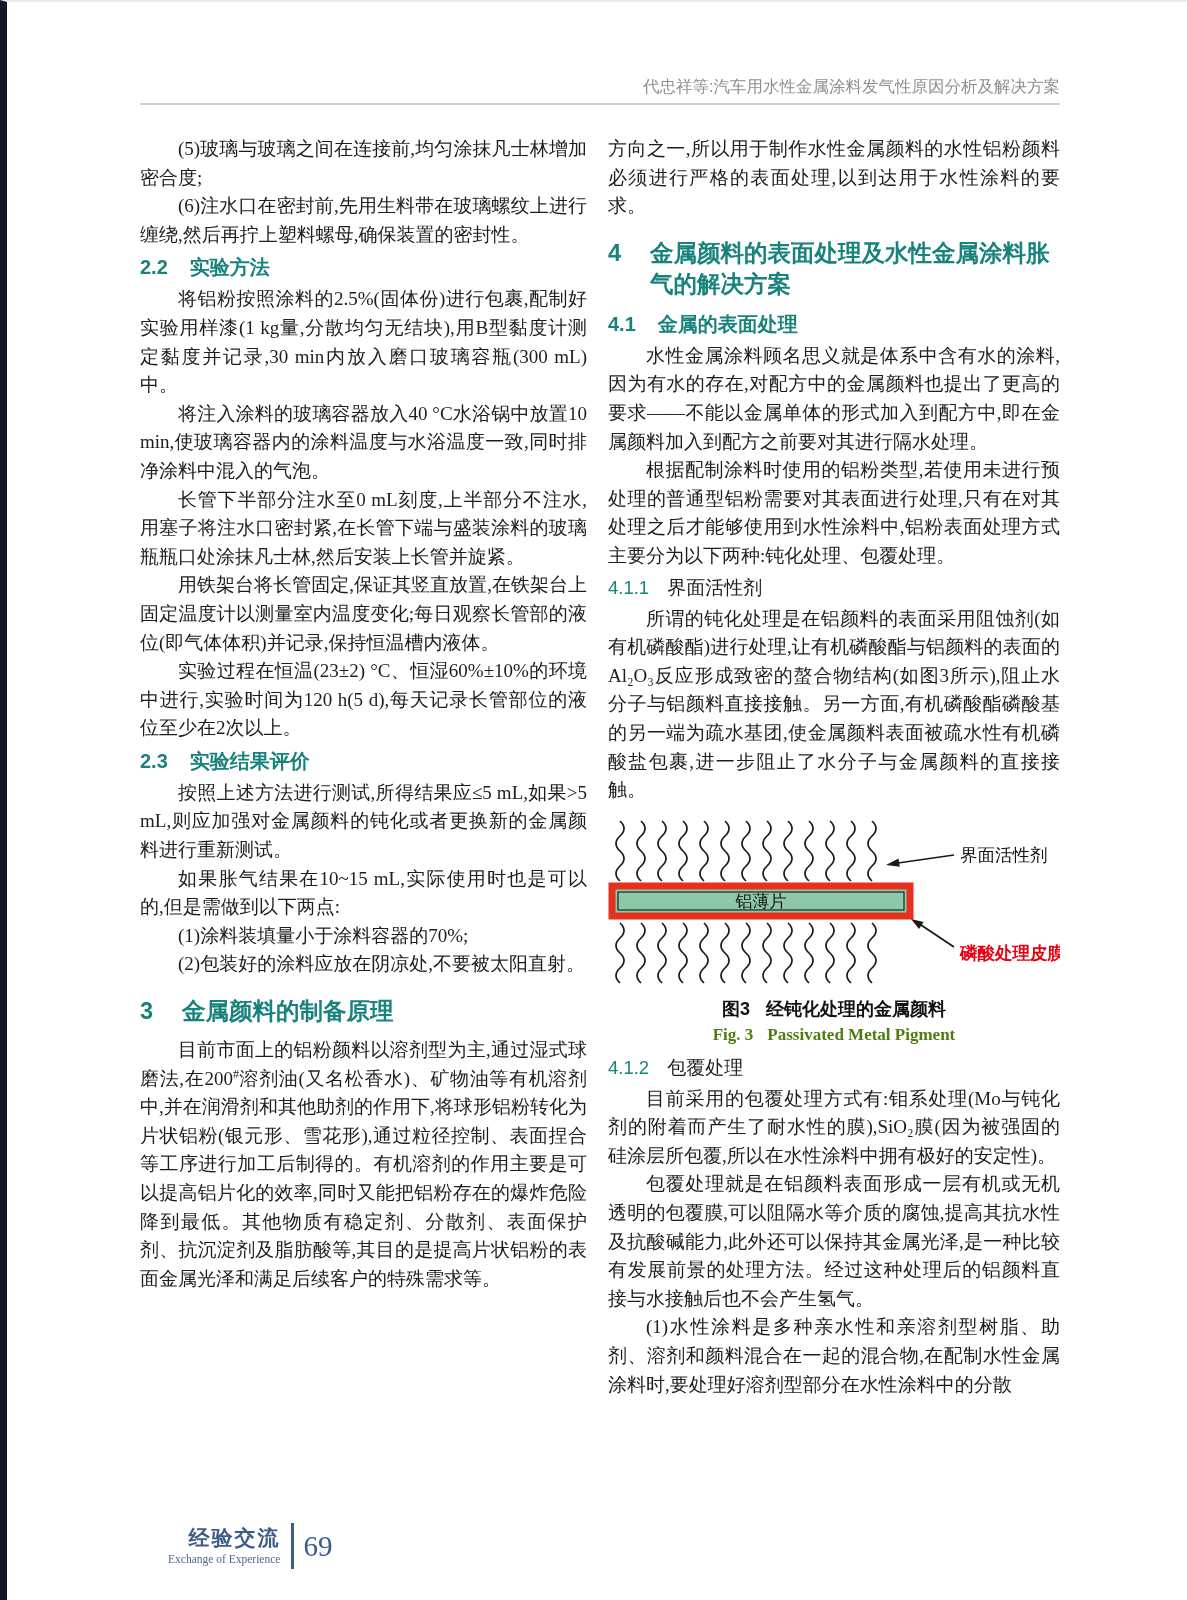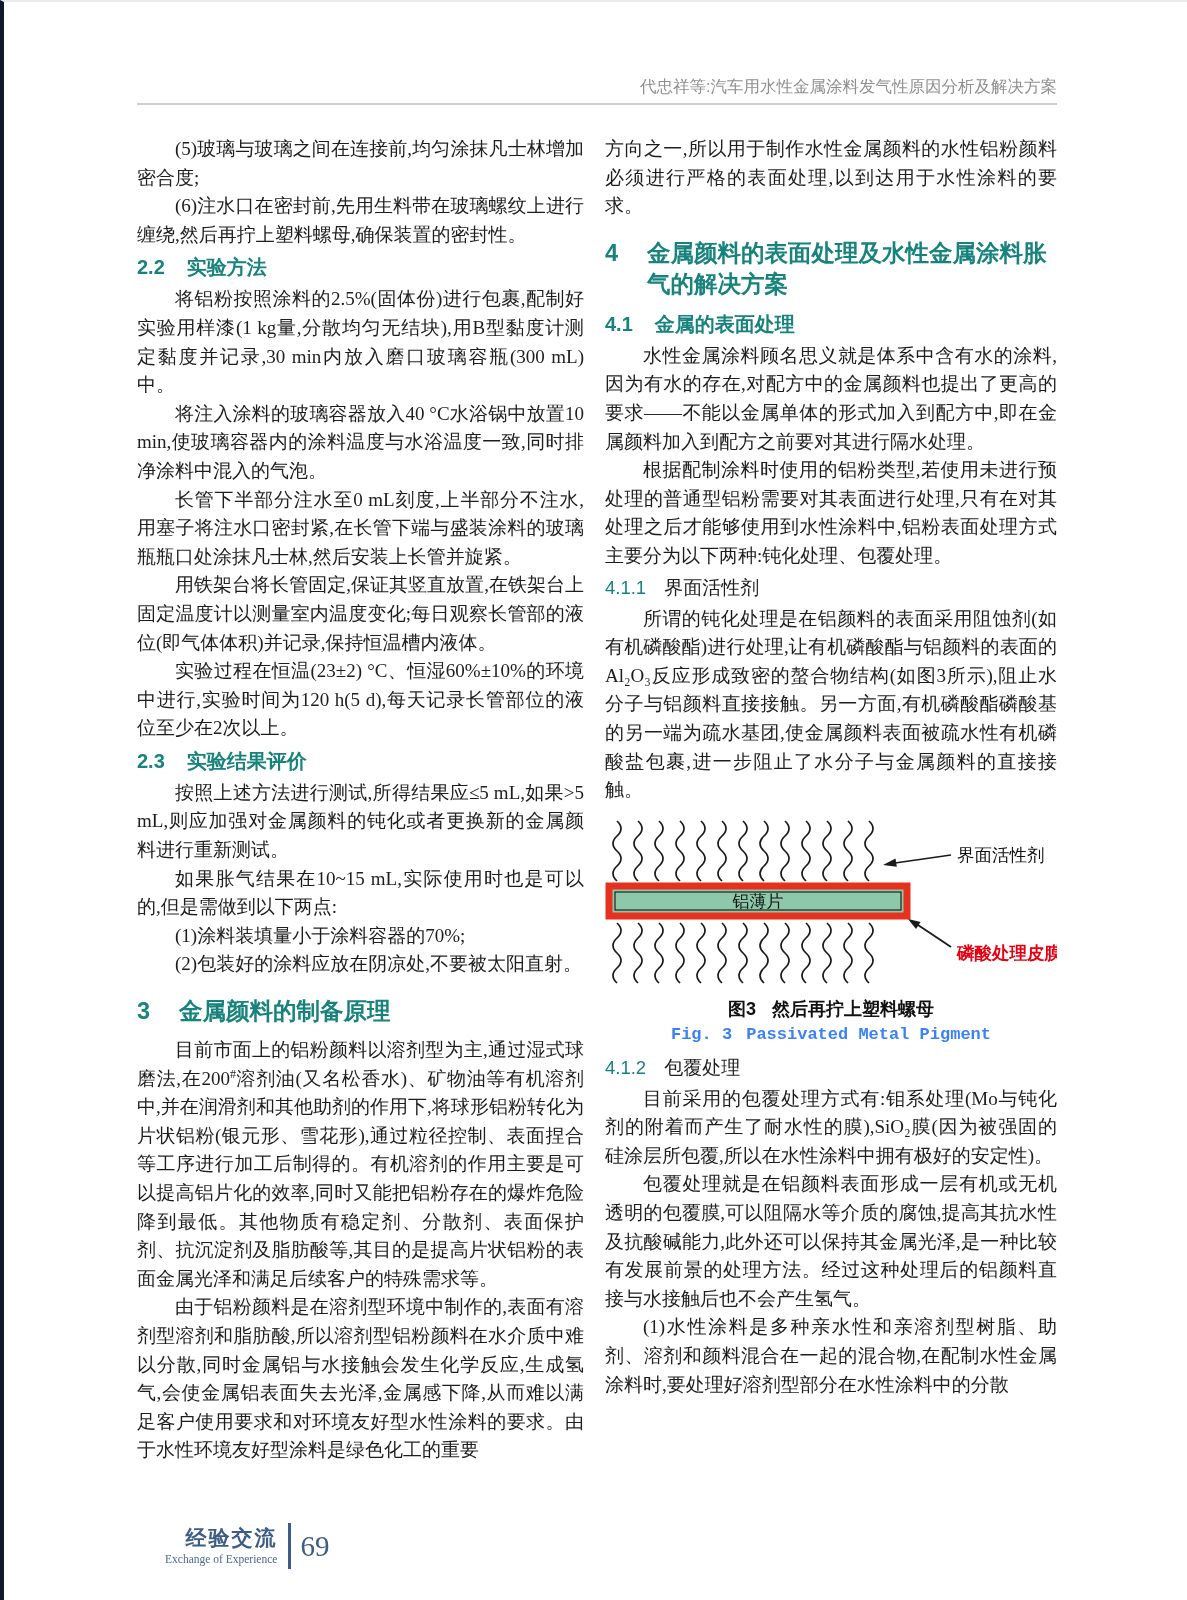--- a/index.html
+++ b/index.html
@@ -1,19 +1,19 @@
 <!DOCTYPE html>
 <html lang="zh"><head>
 <meta charset="utf-8">
 <style>
   html,body { margin:0; padding:0; background:#f2f2f2; }
   .page {
     position:relative; width:1187px; height:1600px; margin:0 auto;
     background:#ffffff; overflow:hidden;
-    border-left:4px solid #0f172a; border-top:2px solid #ececec;
+    border-left:7px solid #0f172a; border-top:2px solid #ececec;
     box-sizing:border-box;
     font-family:"Liberation Serif","DejaVu Serif",serif;
   }
   
   .running-header {
     position:absolute; top:74px; left:133px; width:920px;
     text-align:right; color:#8f8f8f; font-size:16.5px;
     font-family:"Liberation Sans","DejaVu Sans",sans-serif;
   }
   .header-rule {
@@ -61,22 +61,22 @@
 
   .fig-block { margin:14px 0 6px; }
   .fig-svg { display:block; }
   .fig-caption-cn {
     text-align:center; margin-top:8px; color:#111;
     font-family:"Liberation Sans","DejaVu Sans",sans-serif;
     font-weight:bold; font-size:18px; line-height:24px;
   }
   .fig-caption-cn .cap-label { margin-right:16px; }
   .fig-caption-en {
-    text-align:center; margin-top:2px; color:#3b82f6;
-    font-family:Liberation Mono, monospace;
+    text-align:center; margin-top:2px; color:#4d7c0f;
+    font-family:Liberation Serif, serif;
     font-weight:bold; font-size:17px; line-height:24px;
   }
   .fig-caption-en .cap-label { margin-right:14px; }
 
   
   .page-footer {
     position:absolute; top:1521px; left:133px; width:955px;
     display:flex; justify-content:flex-start; align-items:center;
   }
   .footer-text { text-align:right; }
@@ -128,21 +128,20 @@
     <p class="body-text indent">如果胀气结果在10~15 mL,实际使用时也是可以的,但是需做到以下两点:</p>
     <p class="body-text indent">(1)涂料装填量小于涂料容器的70%;</p>
     <p class="body-text indent">(2)包装好的涂料应放在阴凉处,不要被太阳直射。</p>
 
     <div class="h-big">
       <span class="num">3</span>
       <span class="title">金属颜料的制备原理</span>
     </div>
 
     <p class="body-text indent"><span>目前市面上的铝粉颜料以溶剂型为主,通过湿式球磨法,在200</span><sup class="hash">#</sup><span>溶剂油(又名松香水)、矿物油等有机溶剂中,并在润滑剂和其他助剂的作用下,将球形铝粉转化为片状铝粉(银元形、雪花形),通过粒径控制、表面捏合等工序进行加工后制得的。有机溶剂的作用主要是可以提高铝片化的效率,同时又能把铝粉存在的爆炸危险降到最低。其他物质有稳定剂、分散剂、表面保护剂、抗沉淀剂及脂肪酸等,其目的是提高片状铝粉的表面金属光泽和满足后续客户的特殊需求等。</span></p>
-    <p class="body-text indent">由于铝粉颜料是在溶剂型环境中制作的,表面有溶剂型溶剂和脂肪酸,所以溶剂型铝粉颜料在水介质中难以分散,同时金属铝与水接触会发生化学反应,生成氢气,会使金属铝表面失去光泽,金属感下降,从而难以满足客户使用要求和对环境友好型水性涂料的要求。由于水性环境友好型涂料是绿色化工的重要</p>
   </div>
 
   <div class="col col-right">
     <p class="body-text">方向之一,所以用于制作水性金属颜料的水性铝粉颜料必须进行严格的表面处理,以到达用于水性涂料的要求。</p>
 
     <div class="h-big">
       <span class="num">4</span>
       <span class="title">金属颜料的表面处理及水性金属涂料胀气的解决方案</span>
     </div>
 
@@ -209,21 +208,21 @@
         </g>
         <text x="352" y="42" font-size="17.5" fill="#111111" font-family="Liberation Serif, DejaVu Serif, serif">界面活性剂</text>
 
         <g>
           <line x1="313" y1="106" x2="346" y2="128" stroke="#1a1a1a" stroke-width="1.7"></line>
           <polygon points="303,100 315.6,102.9 311.0,109.9" fill="#1a1a1a"></polygon>
         </g>
         <text x="352" y="140" font-size="17.5" font-weight="bold" fill="#e60012" font-family="Liberation Serif, DejaVu Serif, serif">磷酸处理皮膜</text>
       </svg>
       <div class="fig-caption-cn">
-        <span class="cap-label">图3</span><span>然后再拧上塑料螺母</span>
+        <span class="cap-label">图3</span><span>经钝化处理的金属颜料</span>
       </div>
       <div class="fig-caption-en">
         <span class="cap-label">Fig. 3</span><span>Passivated Metal Pigment</span>
       </div>
     </div>
 
     <div class="h-ssub">
       <span class="num">4.1.2</span>
       <span class="title">包覆处理</span>
     </div>

